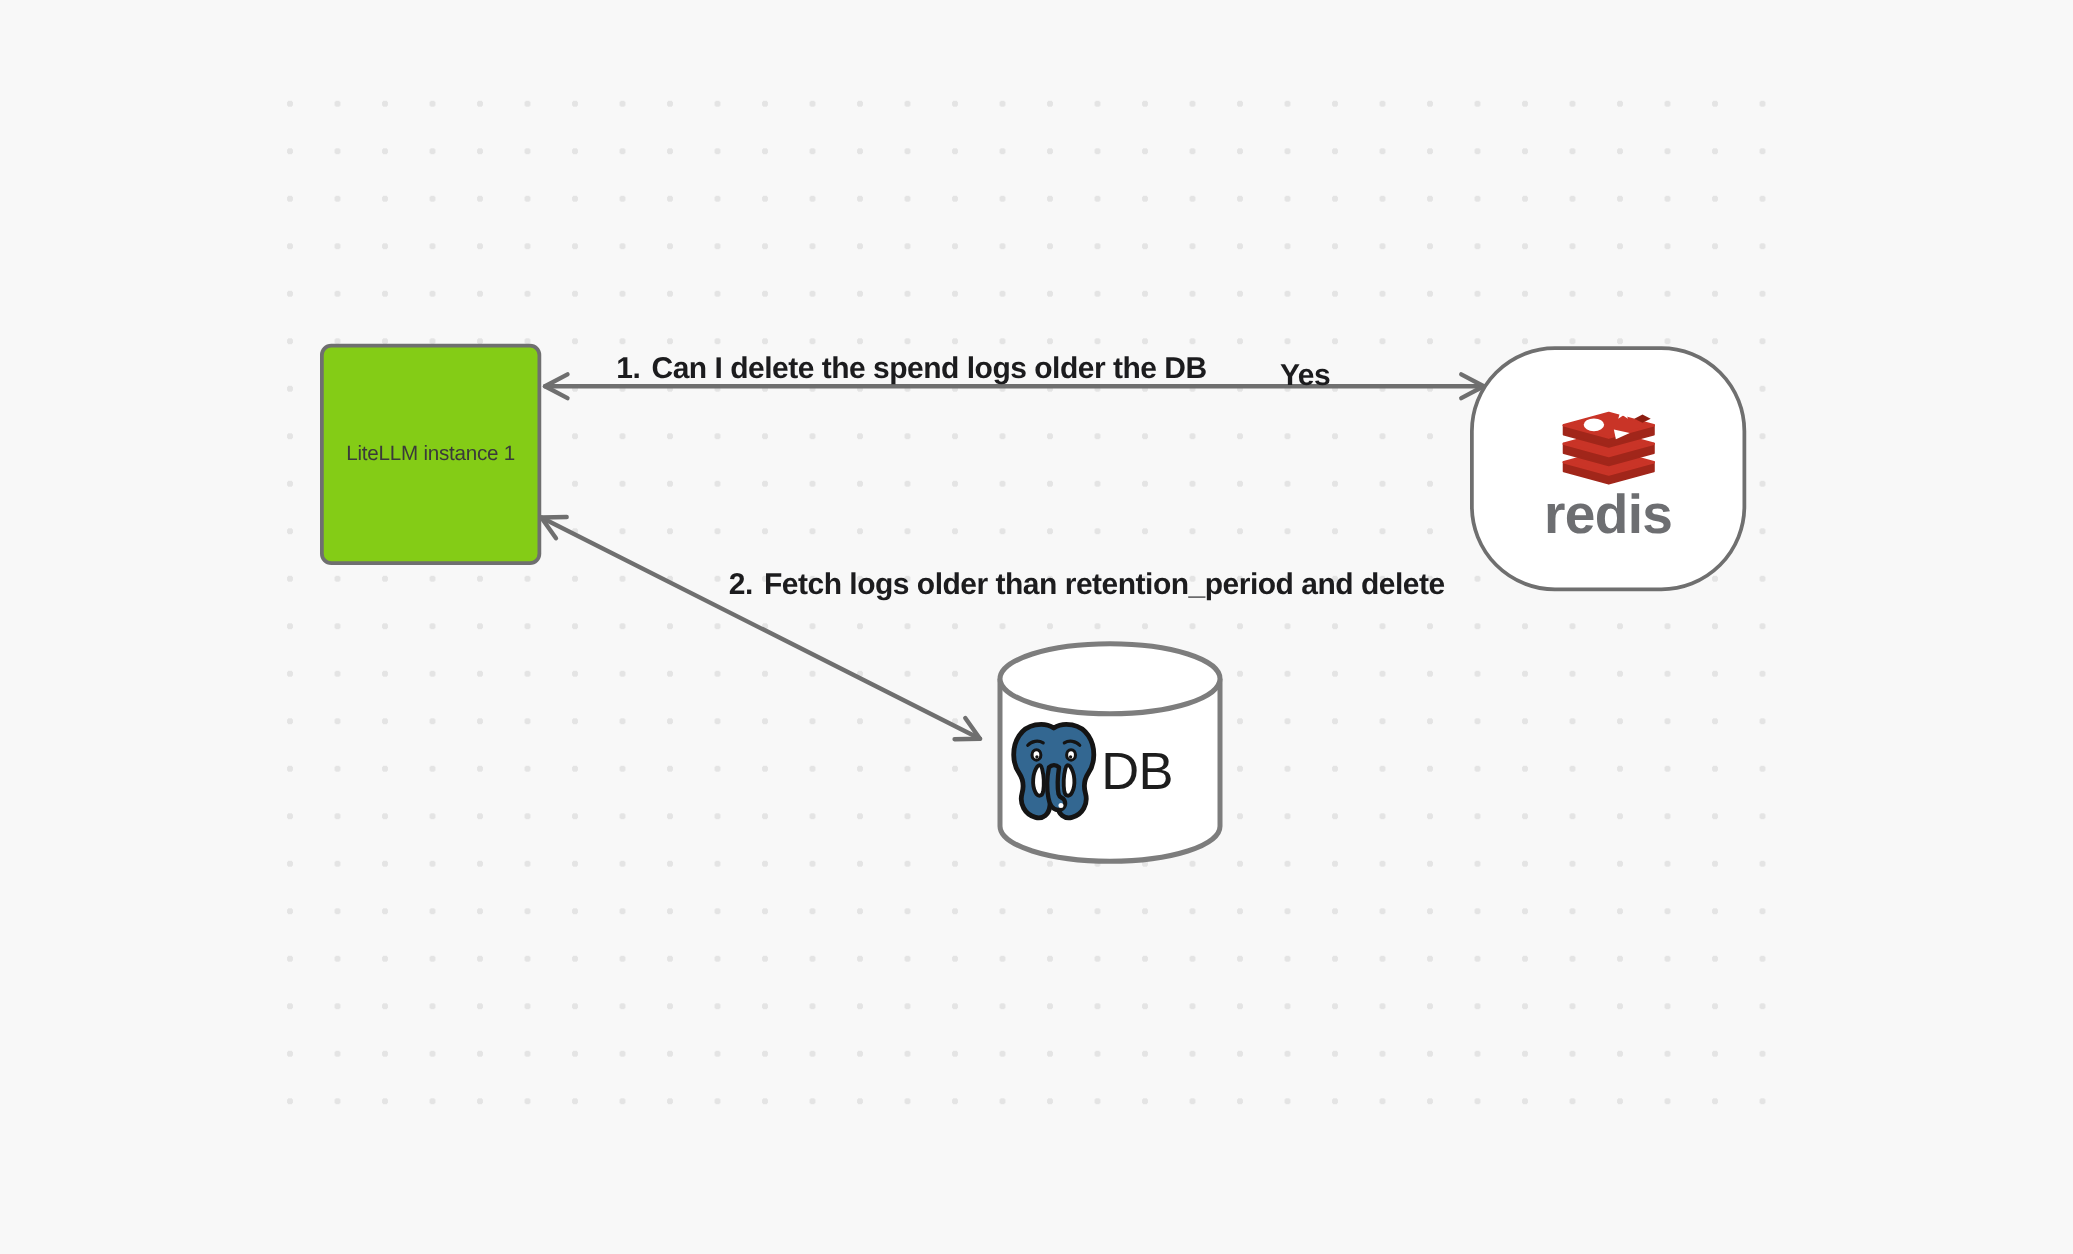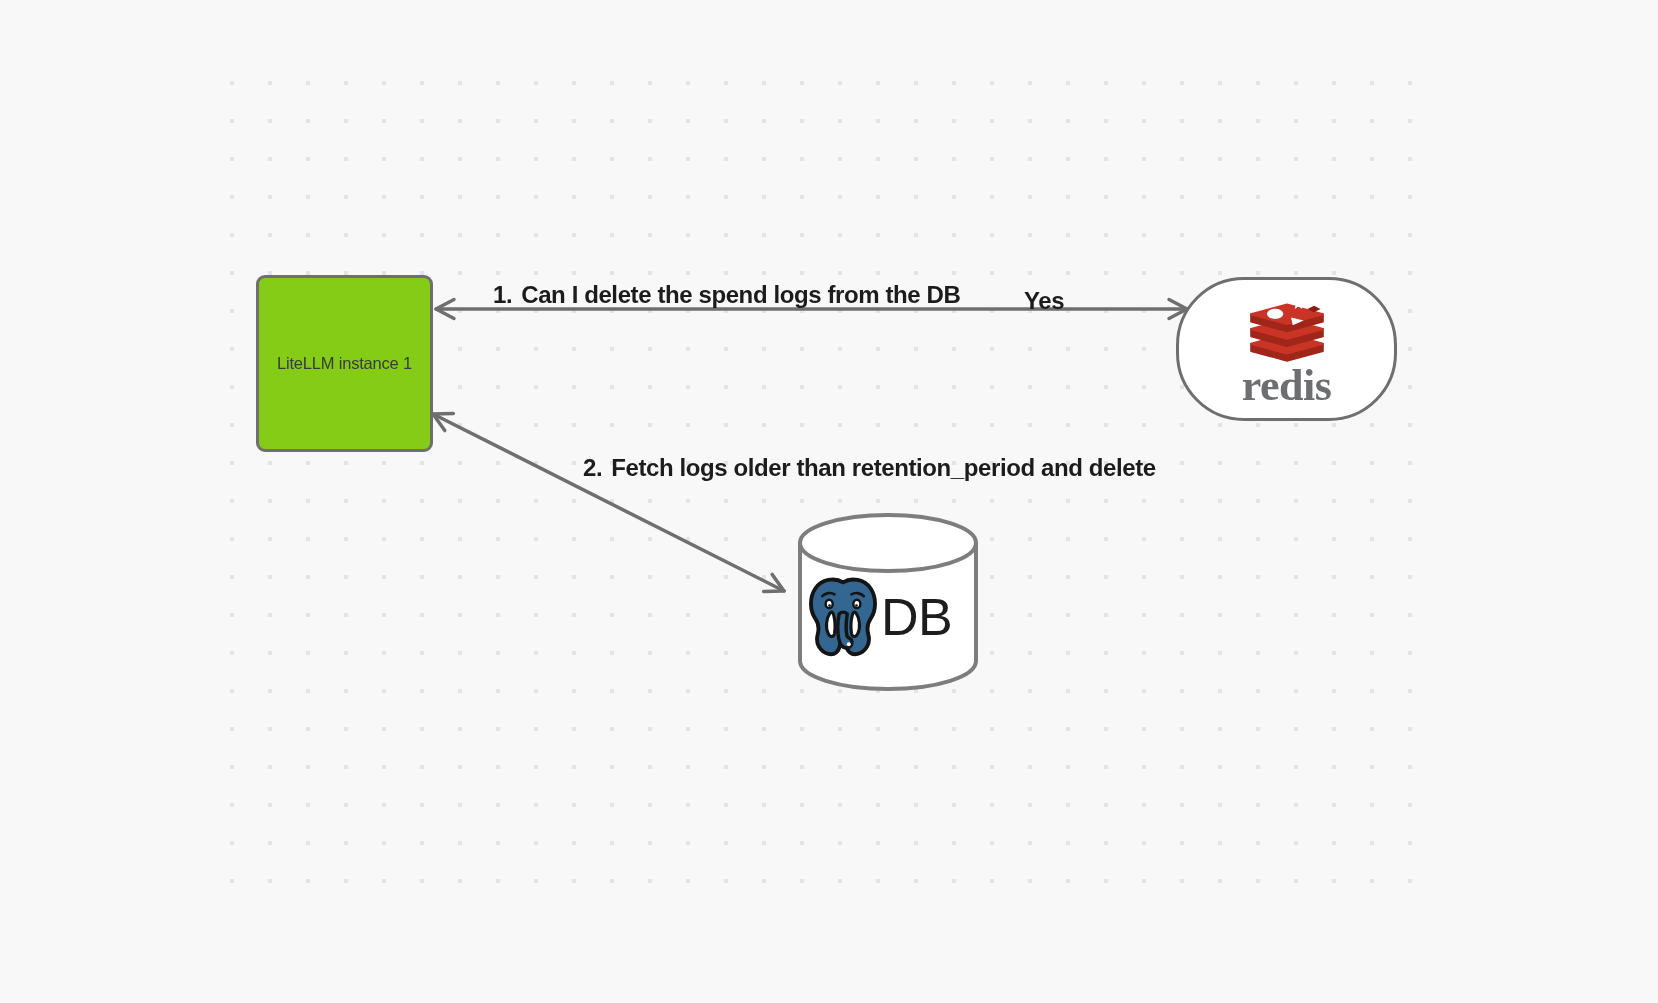--- a/index.html
+++ b/index.html
@@ -40,42 +40,41 @@
     position:absolute;
     font-size:24px;font-weight:bold;
     letter-spacing:-0.4px;
     color:#1c1c1e;
     line-height:26px;
     white-space:nowrap;
     display:flex;column-gap:9px;
   }
   .redis-node{
     position:absolute;left:1176px;top:277px;
-    width:221px;height:144px;
+    width:221px;height:196px;
     background:#ffffff;
     border:3.4px solid #6f6f6f;
     border-radius:68px;
     box-sizing:border-box;
     display:flex;flex-direction:column;align-items:center;justify-content:center;
     row-gap:1px;
-    font-family:Liberation Serif, serif;
   }
   .redis-word{
     font-size:44px;font-weight:bold;
     line-height:40px;
     color:#6d6e71;
     letter-spacing:-0.5px;
   }
   .cylinder-svg{position:absolute;left:795px;top:511px;}
   .db-content{
     position:absolute;left:806px;top:577px;
     display:flex;align-items:center;column-gap:1px;
   }
   .db-label{
-    font-size:52px;
+    font-size:42px;
     color:#1d1d1d;
     letter-spacing:-0.5px;
     line-height:42px;
   }
 </style>
 </head>
 <body>
 
 <div class="stage">
 
@@ -90,21 +89,21 @@
     <line x1="436" y1="309" x2="1187" y2="309" stroke="#6f6f6f" stroke-width="3.5" stroke-linecap="round" marker-start="url(#chev)" marker-end="url(#chev)"></line>
     <line x1="433" y1="414" x2="784" y2="591" stroke="#6f6f6f" stroke-width="3.5" stroke-linecap="round" marker-start="url(#chev)" marker-end="url(#chev)"></line>
   </svg>
 
   <div class="instance-box" style="left:256px;top:275px;">
     <span>LiteLLM instance 1</span>
   </div>
 
   <div class="edge-label" style="left:493px;top:282px;">
     <span>1.</span>
-    <span>Can I delete the spend logs from the DB</span>
+    <span>Can I delete the spend logs older the DB</span>
   </div>
   <div class="edge-label" style="left:1024px;top:288px;">
     <span>Yes</span>
   </div>
   <div class="edge-label" style="left:583px;top:455px;">
     <span>2.</span>
     <span>Fetch logs older than retention_period and delete</span>
   </div>
 
   <div class="redis-node">

